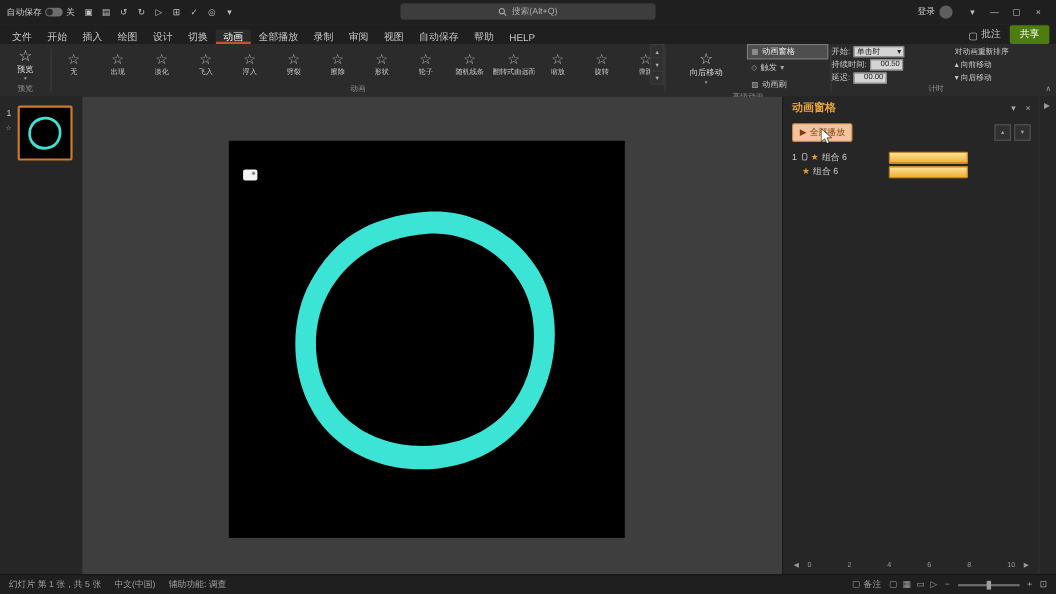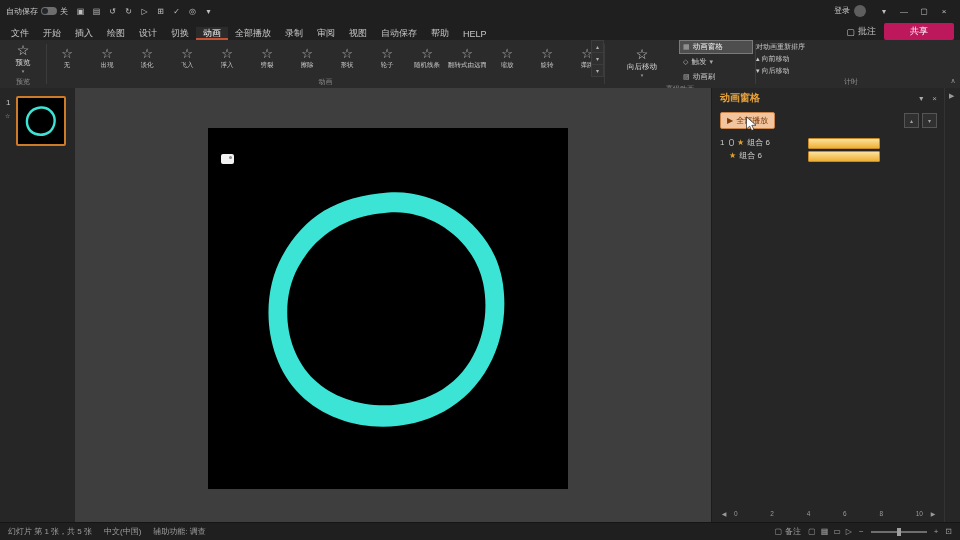--- a/index.html
+++ b/index.html
@@ -22,21 +22,21 @@
   .winbtns{display:flex;}
   .win-btn{width:20px;height:22px;display:flex;align-items:center;justify-content:center;font-size:8px;color:#C0C0C0;}
 
   
   .tabrow{position:absolute;top:22px;left:0;right:0;height:18px;background:#1F1F1F;display:flex;
           align-items:flex-end;padding-left:4px;color:#C6C6C6;font-size:9px;}
   .tab{padding:0 7px;display:flex;align-items:center;}
   .tab.active{background:#2B2B2B;color:#FFF;box-shadow:inset 0 -2px 0 #C75233;}
   .tabrow-right{margin-left:auto;display:flex;align-items:center;gap:8px;padding-right:6px;}
   .comments-btn{display:flex;align-items:center;gap:3px;color:#C6C6C6;font-size:9px;}
-  .share-btn{background:#be185d;color:#FFF;border-radius:2px;padding:2px 26px;font-size:9px;}
+  .share-btn{background:#4d7c0f;color:#FFF;border-radius:2px;padding:2px 9px;font-size:9px;}
 
   
   .ribbon{position:absolute;top:40px;left:0;right:0;height:48px;background:#2B2B2B;
           border-bottom:1px solid #191919;display:flex;}
   .rgroup{display:flex;flex-direction:column;}
   .rgroup-label{height:11px;text-align:center;font-size:7px;color:#8F8F8F;line-height:10px;}
   .rsep{width:1px;background:#3C3C3C;margin:4px 0;}
   .preview-group{width:46px;}
   .big-btn{flex:1;display:flex;flex-direction:column;align-items:center;justify-content:center;}
   .big-btn .star{font-size:14px;line-height:14px;color:#CFCFCF;}
@@ -147,20 +147,27 @@
         <span class="qat-btn">▷</span>
 
         <span class="qat-btn">⊞</span>
 
         <span class="qat-btn">✓</span>
 
         <span class="qat-btn">◎</span>
 
         <span class="qat-btn">▾</span>
       </div>
+    <div class="search">
+      <svg width="8" height="8" viewBox="0 0 10 10">
+        <circle cx="4" cy="4" r="3" fill="none" stroke="#ABABAB" stroke-width="1.2"></circle>
+        <line x1="6.2" y1="6.2" x2="9" y2="9" stroke="#ABABAB" stroke-width="1.2"></line>
+      </svg>
+      <span>搜索(Alt+Q)</span>
+    </div>
     <div class="tb-right">
       <div class="account">
         <span>登录</span>
         <span class="avatar"></span>
       </div>
       <div class="winbtns">
 
           <span class="win-btn">▾</span>
 
           <span class="win-btn">—</span>
@@ -368,20 +375,41 @@
             </div>
           </div>
       </div>
       <div class="rgroup-label">高级动画</div>
     </div>
 
     <div class="rsep"></div>
 
     <div class="rgroup timing-group">
       <div class="timing-content">
+        <div class="time-col">
+          <div class="time-row">
+            <span>开始:</span>
+            <span class="time-box start-box">
+              <span>单击时</span>
+              <span>▾</span>
+            </span>
+          </div>
+          <div class="time-row">
+            <span>持续时间:</span>
+            <span class="time-box num-box">
+              <span>00.50</span>
+            </span>
+          </div>
+          <div class="time-row">
+            <span>延迟:</span>
+            <span class="time-box num-box">
+              <span>00.00</span>
+            </span>
+          </div>
+        </div>
         <div class="reorder-col">
           <span>对动画重新排序</span>
           <span>
             <span>▴</span>
             <span>向前移动</span>
           </span>
           <span>
             <span>▾</span>
             <span>向后移动</span>
           </span>

